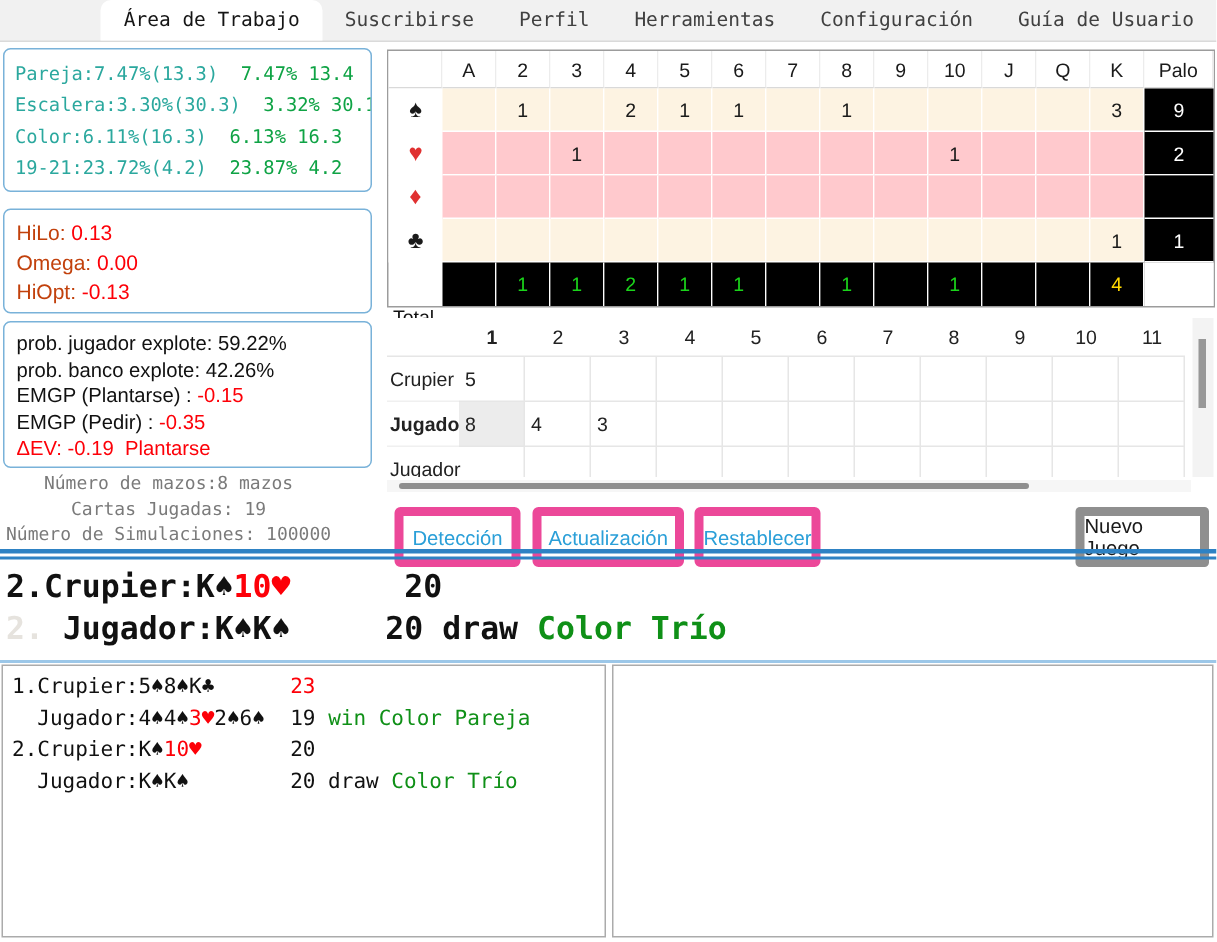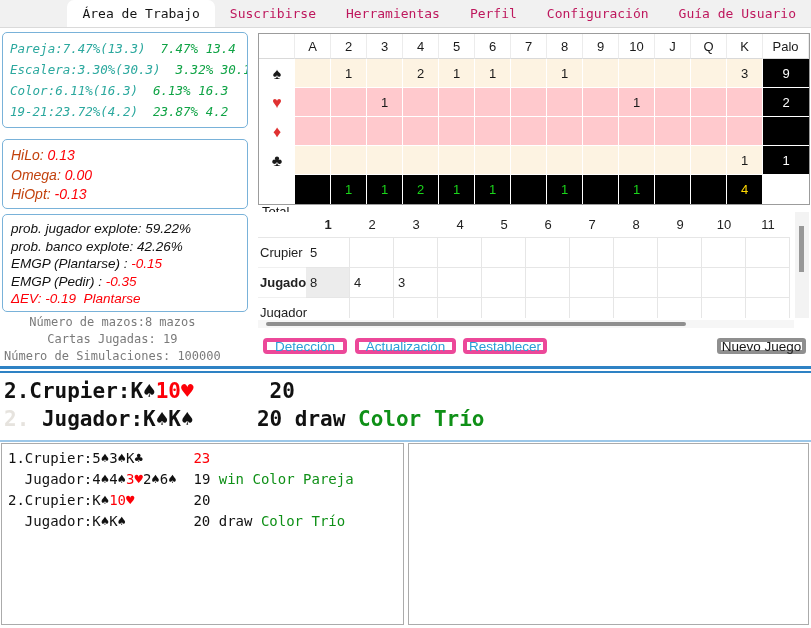--- a/index.html
+++ b/index.html
@@ -3,26 +3,26 @@
 <meta charset="utf-8">
 <style>
   * { margin:0; padding:0; box-sizing:border-box; }
   html,body { width:811px; height:628px; background:#fff; position:relative;
               font-family:"Liberation Sans",sans-serif; overflow:hidden; }
 
   
   .tabbar{position:absolute;top:0;left:0;width:811px;height:28px;background:#f1f1f1;
           border-bottom:1px solid #dadada;display:flex;
           font-family:"DejaVu Sans Mono",monospace;font-size:13px;justify-content:flex-end;}
-  .tab{padding:0 15px;display:flex;align-items:center;color:#be185d;cursor:default;}
+  .tab{padding:0 15px;display:flex;align-items:center;color:#404040;cursor:default;}
   .tab.active{background:#fff;color:#151515;border-radius:7px 7px 0 0;}
 
   
   .panel{position:absolute;left:2px;width:246px;border:1px solid #79b2d9;border-radius:5px;
-         background:#fff;overflow:hidden;font-style:italic;}
+         background:#fff;overflow:hidden;}
   .panelC{top:32px;height:96px;padding:5px 7px;font-family:"DejaVu Sans Mono",monospace;
           font-size:12.5px;line-height:21px;}
   .panelD{top:139px;height:70px;padding:6px 8px;font-size:14px;line-height:19.5px;}
   .panelE{top:214px;height:98px;padding:5px 8px;font-size:13.5px;line-height:17.5px;}
   .infolines{position:absolute;left:4px;top:314px;font-family:"DejaVu Sans Mono",monospace;
              font-size:12px;line-height:17px;text-align:center;}
   .sl{white-space:pre;}
   .sg-k{color:#111;} .sg-r{color:#fd0008;} .sg-g{color:#0f9017;}
   .sg-t{color:#2ba89e;} .sg-c2{color:#0fa345;} .sg-n{color:#c2410c;}
   .sg-f{color:#e6e3de;} .sg-gray{color:#7a7a7a;}
@@ -56,21 +56,21 @@
   .hgc{justify-content:flex-start;padding-left:4px;border-right:1px solid #e6e6e6;
        border-bottom:1px solid #e6e6e6;}
   .hgc.sel{background:#ececec;}
 
   .vscroll{position:absolute;left:795px;top:212px;width:14px;height:106px;background:#f3f3f3;}
   .vthumb{position:absolute;left:4px;top:14px;width:5px;height:46px;background:#989898;}
   .hscroll{position:absolute;left:258px;top:320px;width:536px;height:8px;background:#f6f6f6;}
   .hthumb{position:absolute;left:8px;top:2px;width:420px;height:4px;background:#8f8f8f;border-radius:2px;}
 
   
-  .btn{position:absolute;top:338px;height:16px;background:#fff;border:4px solid #ec4899;
+  .btn{position:absolute;top:338px;height:40px;background:#fff;border:6px solid #ec4899;
        border-radius:4px;display:flex;align-items:center;justify-content:center;
        color:#2a9fd8;font-size:13.5px;cursor:default;}
   .btn-det{left:263px;width:84px;} .btn-act{left:355px;width:101px;} .btn-res{left:463px;width:84px;}
   .btn-new{left:717px;width:89px;color:#1a1a1a;border-color:#8f8f8f;border-radius:3px;}
 
   
   .sep1{position:absolute;left:0;top:366px;width:811px;height:3px;background:#2e82c4;}
   .sep2{position:absolute;left:0;top:371px;width:811px;height:2px;background:#2e82c4;}
   .sep3{position:absolute;left:0;top:440px;width:811px;height:2px;background:#9cc7e8;}
 
@@ -85,22 +85,22 @@
         font-size:14px;line-height:21px;overflow:hidden;}
   .logR{position:absolute;left:408px;top:443px;width:401px;height:182px;
         border:1px solid #ababab;background:#fff;}
 </style>
 </head>
 <body>
 
 <div class="tabbar">
     <div class="tab active">Área de Trabajo</div>
     <div class="tab">Suscribirse</div>
+    <div class="tab">Perfil</div>
     <div class="tab">Herramientas</div>
-    <div class="tab">Perfil</div>
     <div class="tab">Configuración</div>
     <div class="tab">Guía de Usuario</div>
   </div>
 
 <div class="panel panelC">
     <div class="sl"><span class="sg-t">Pareja:7.47%(13.3)</span><span class="sg-c2">  7.47% 13.4</span></div>
     <div class="sl"><span class="sg-t">Escalera:3.30%(30.3)</span><span class="sg-c2">  3.32% 30.1</span></div>
     <div class="sl"><span class="sg-t">Color:6.11%(16.3)</span><span class="sg-c2">  6.13% 16.3</span></div>
     <div class="sl"><span class="sg-t">19-21:23.72%(4.2)</span><span class="sg-c2">  23.87% 4.2</span></div>
   </div>
@@ -281,18 +281,18 @@
 <div class="sep2"></div>
 
 <div class="roundF">
     <div class="sl"><span class="sg-k">2.Crupier:K♠</span><span class="sg-r">10♥</span><span class="sg-k">      20</span></div>
     <div class="sl"><span class="sg-f">2.</span><span class="sg-k"> Jugador:K♠K♠</span><span class="sg-k">     20 draw </span><span class="sg-g">Color Trío</span></div>
   </div>
 
 <div class="sep3"></div>
 
 <div class="logL">
-    <div class="sl"><span class="sg-k">1.Crupier:5♠3♠K♣</span><span class="sg-k">      </span><span class="sg-r">23</span></div>
+    <div class="sl"><span class="sg-k">1.Crupier:5♠8♠K♣</span><span class="sg-k">      </span><span class="sg-r">23</span></div>
     <div class="sl"><span class="sg-k">  Jugador:4♠4♠</span><span class="sg-r">3♥</span><span class="sg-k">2♠6♠</span><span class="sg-k">  19 </span><span class="sg-g">win Color Pareja</span></div>
     <div class="sl"><span class="sg-k">2.Crupier:K♠</span><span class="sg-r">10♥</span><span class="sg-k">       20</span></div>
     <div class="sl"><span class="sg-k">  Jugador:K♠K♠</span><span class="sg-k">        20 draw </span><span class="sg-g">Color Trío</span></div>
   </div>
 <div class="logR"></div>
 
 </body></html>

